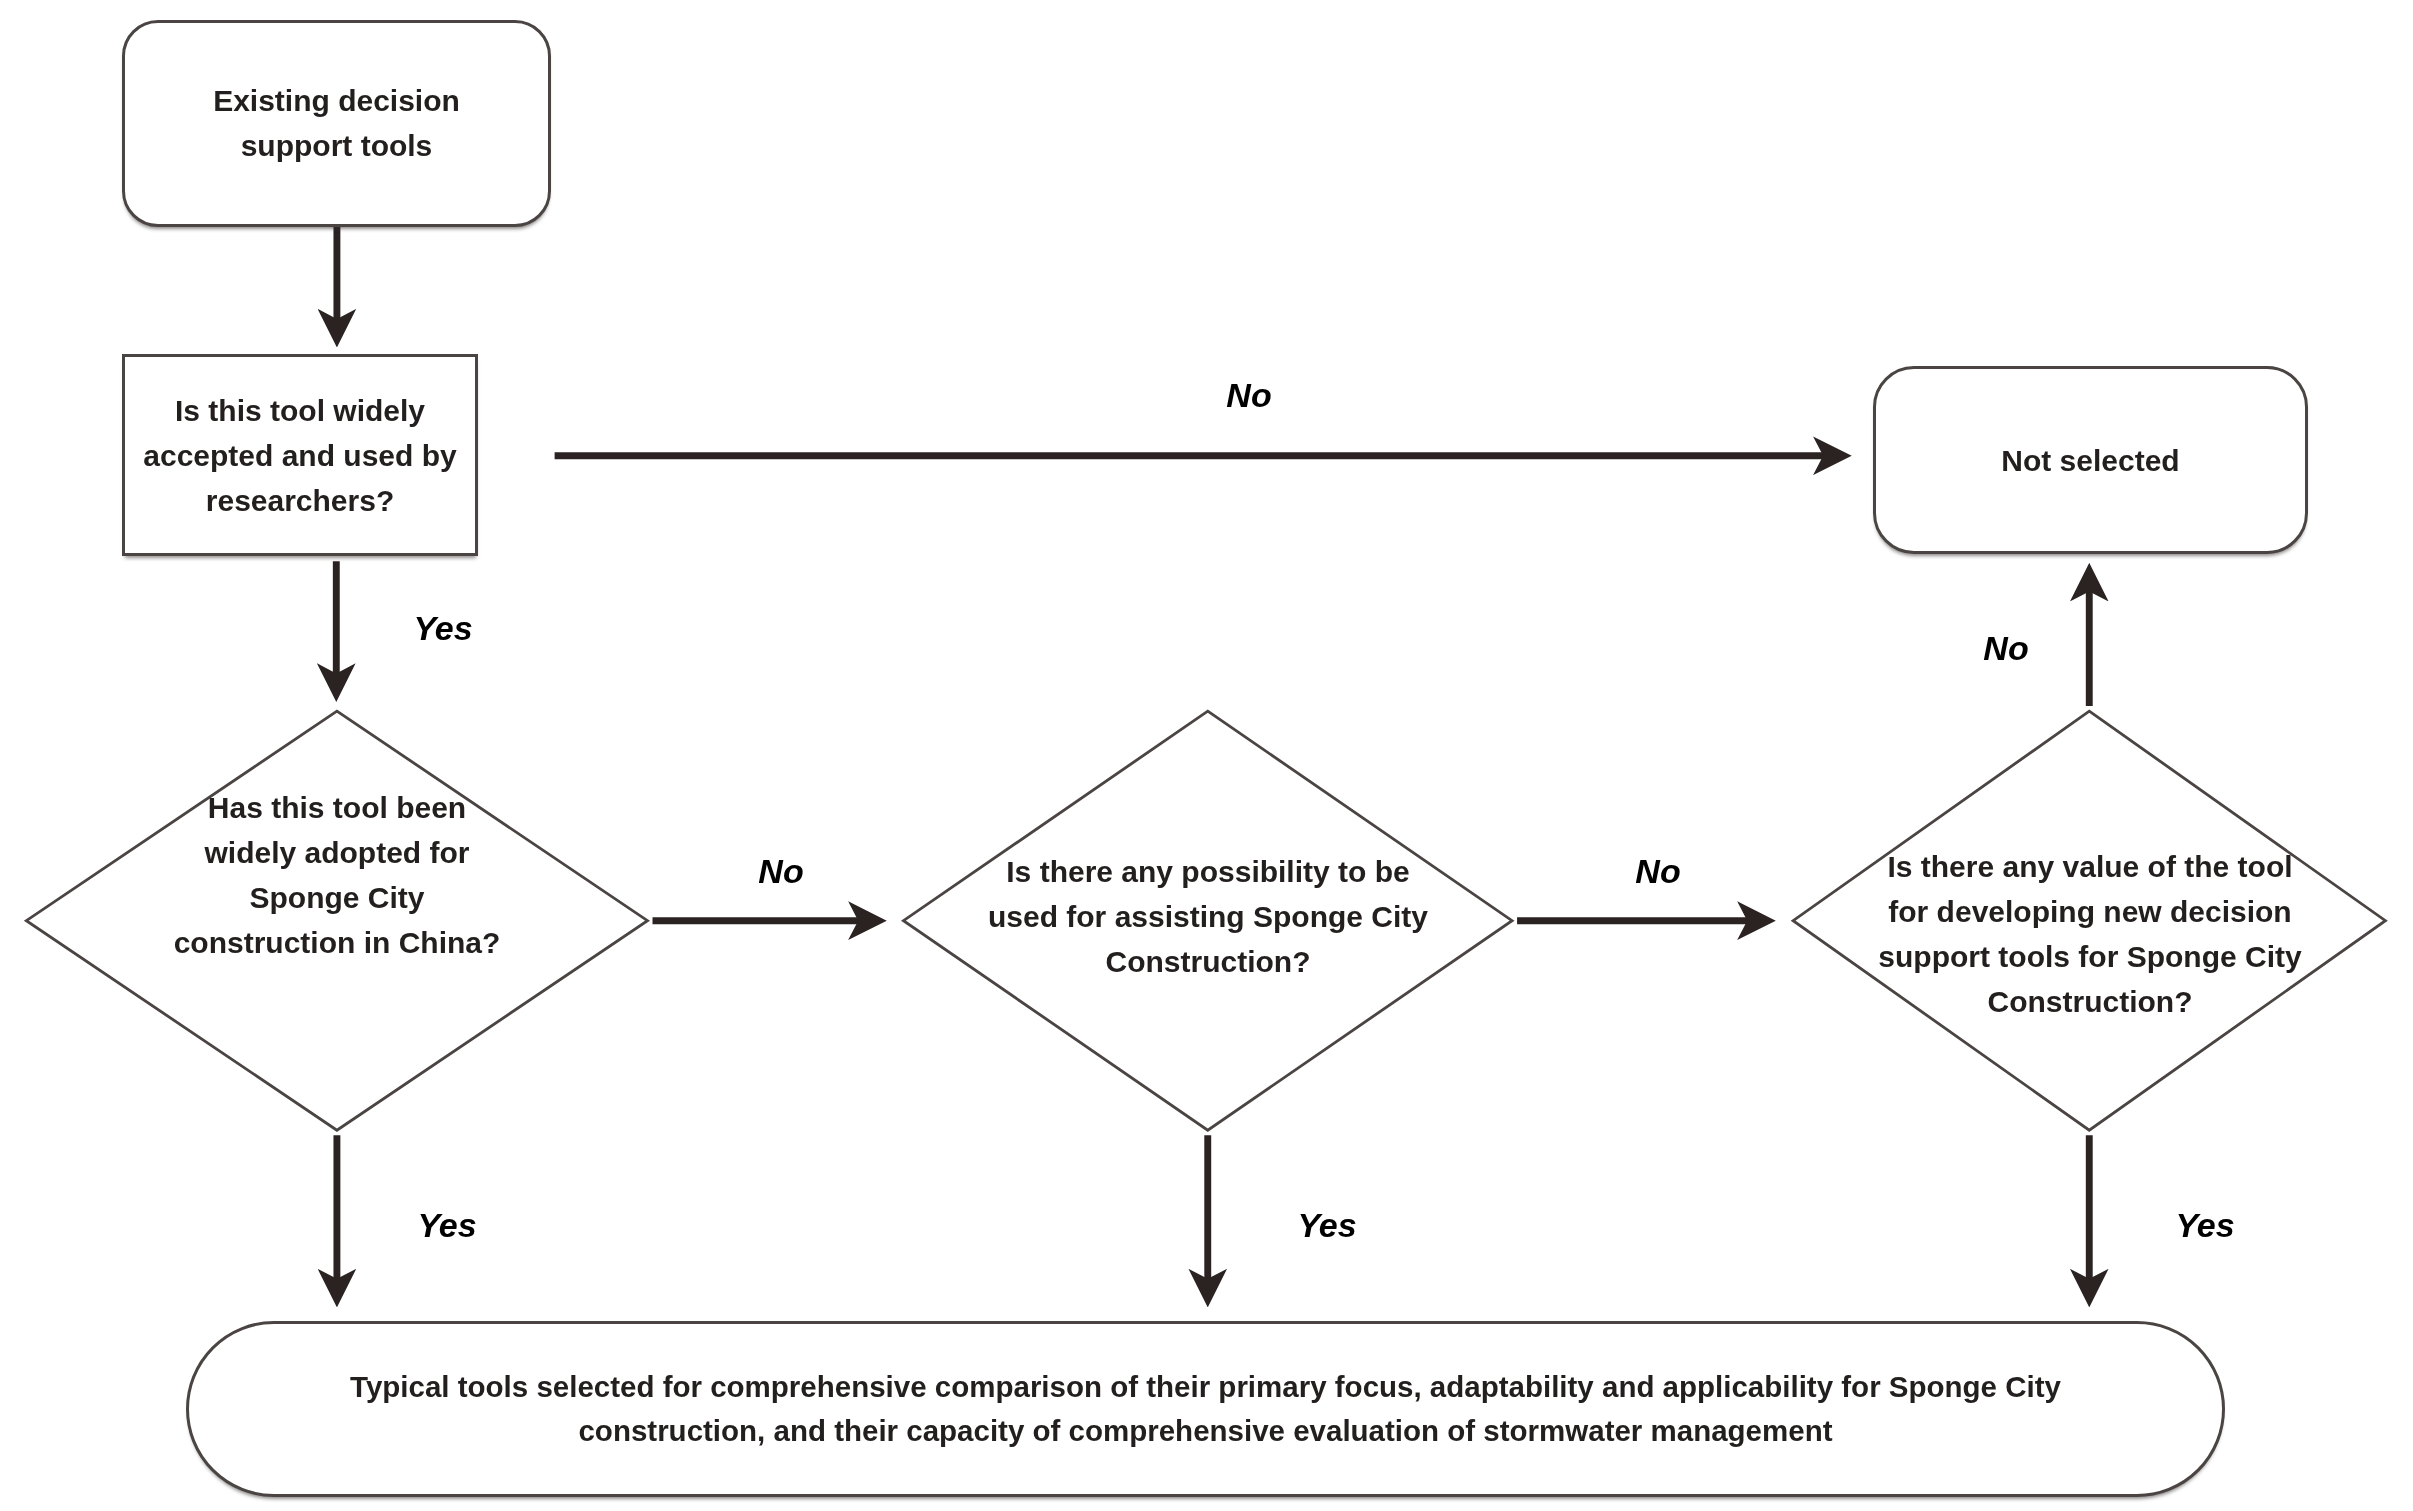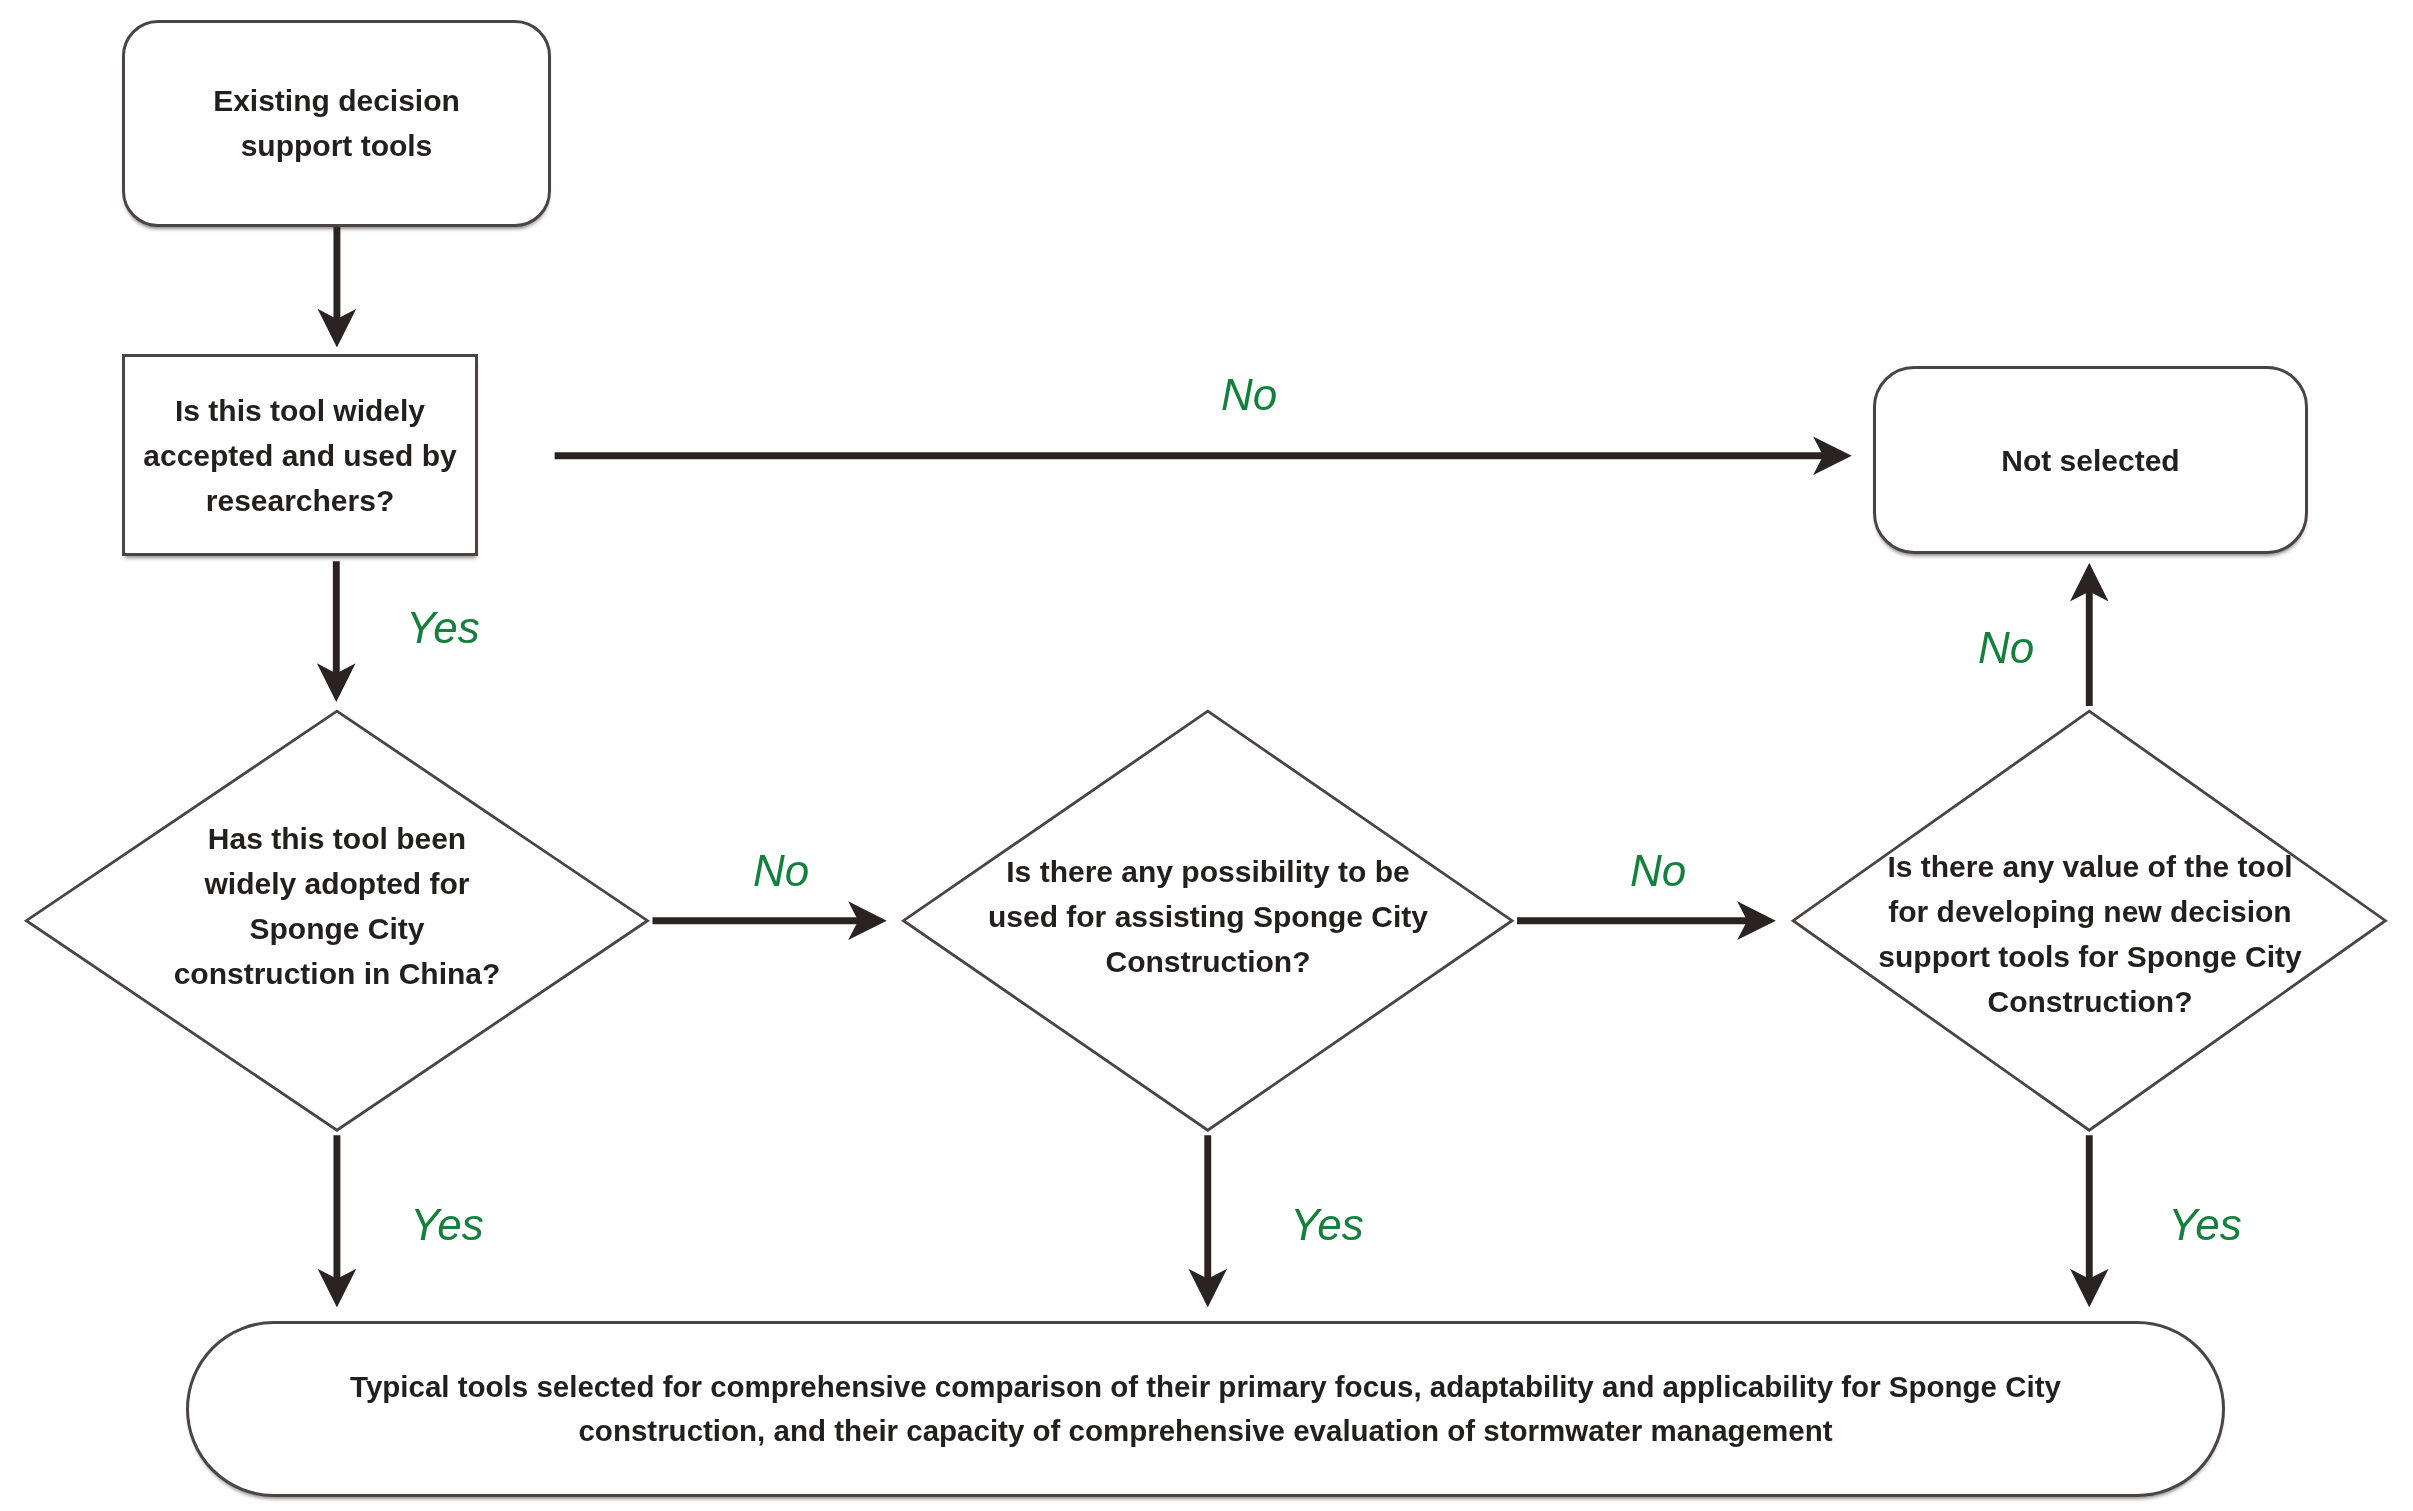--- a/index.html
+++ b/index.html
@@ -41,30 +41,30 @@
   .node-selected { left: 186px;  top: 1321px; width: 2039px; height: 176px; font-size: 29.5px; line-height: 1.48; padding: 0 38px; }
   .diamond-text {
     position: absolute;
     transform: translate(-50%, -50%);
     text-align: center;
     font-weight: 700;
     font-size: 30px;
     line-height: 1.5;
     white-space: pre-line;
   }
-  .dt1 { left: 337px;  top: 906px; width: 402px; }
+  .dt1 { left: 337px;  top: 875px; width: 402px; }
   .dt2 { left: 1208px; top: 916px; width: 515px; }
   .dt3 { left: 2090px; top: 934px; width: 527px; }
   .edge-label {
     position: absolute;
     transform: translate(-50%, -50%);
     font-style: italic;
-    font-size: 44px;
-    font-weight: 400;
-    color: #15803d;
+    font-size: 34px;
+    font-weight: 700;
+    color: #000000;
     white-space: nowrap;
   }
   .el-no-accepted    { left: 1249px; top: 395px; }
   .el-yes-accepted   { left: 443px;  top: 628px; }
   .el-no-adopted     { left: 781px; top: 871px; }
   .el-no-possibility { left: 1658px; top: 871px; }
   .el-no-value       { left: 2006px; top: 648px; }
   .el-yes-adopted    { left: 447px;  top: 1225px; }
   .el-yes-possibility{ left: 1327px; top: 1225px; }
   .el-yes-value      { left: 2205px; top: 1225px; }

